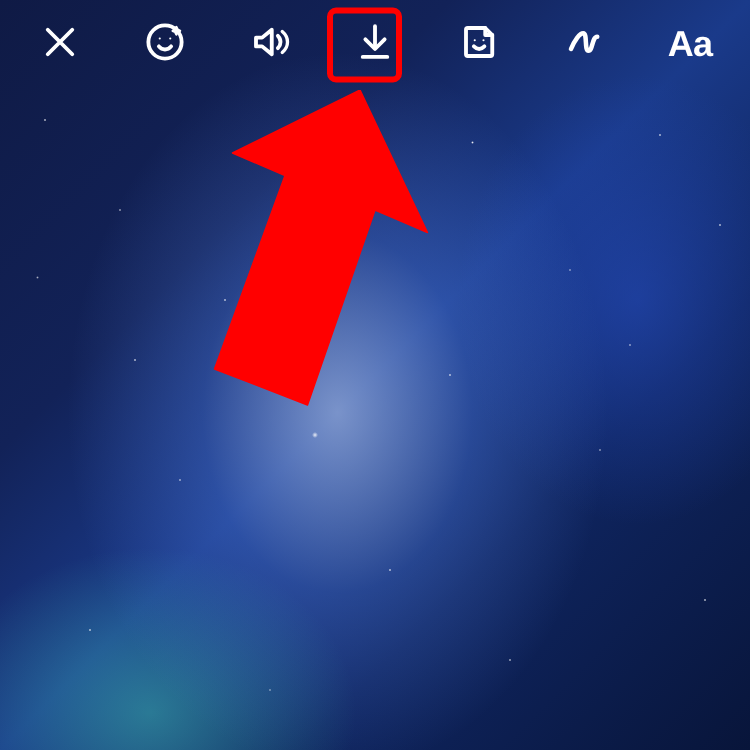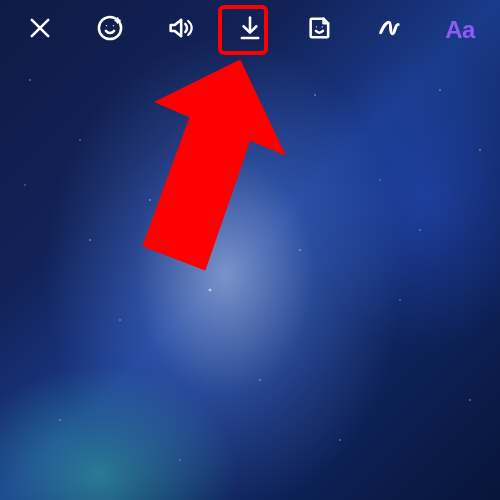--- a/index.html
+++ b/index.html
@@ -60,21 +60,21 @@
       width: 36px; height: 36px;
       display: flex;
       align-items: center;
       justify-content: center;
       color: #fff;
       cursor: pointer;
       border-radius: 6px;
     }
     .tool-btn svg { width: 28px; height: 28px; stroke: #fff; fill: none; stroke-width: 2.2; stroke-linecap: round; stroke-linejoin: round; }
     .text-btn {
-      color: #8b5cf6;
+      color: #ffffff;
       font-weight: 700;
       font-size: 24px;
       letter-spacing: -0.5px;
     }
     .highlight {
       position: absolute;
       border: 4px solid #ff0000;
       border-radius: 6px;
       width: 50px;
       height: 50px;

